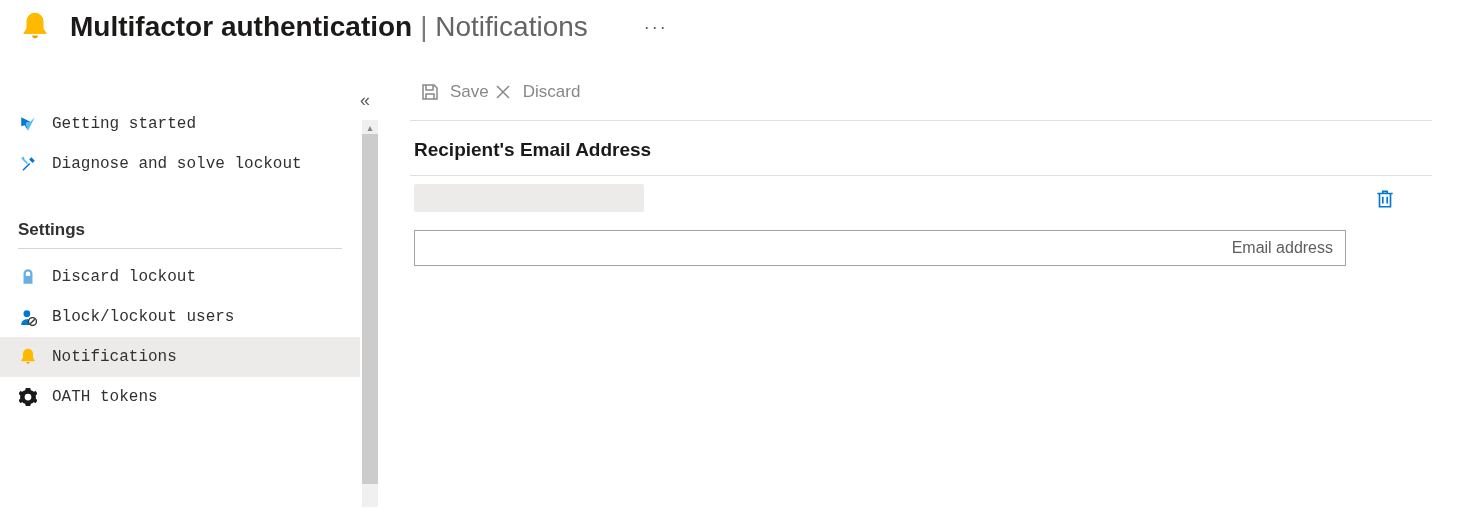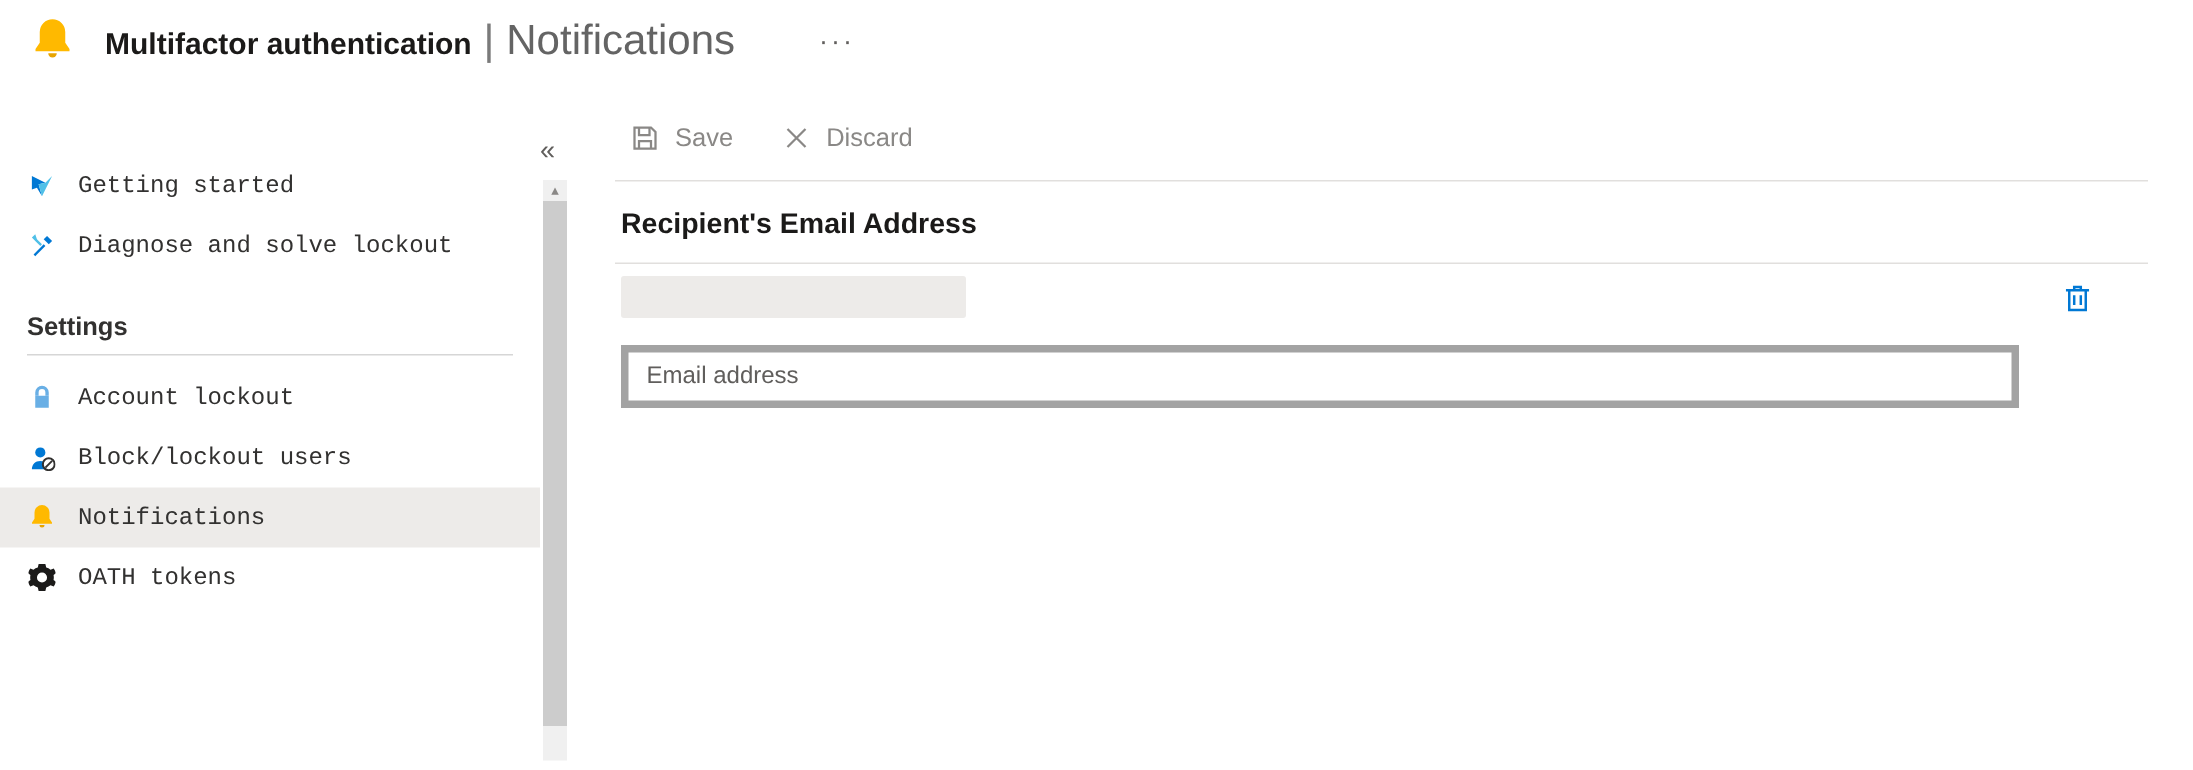--- a/index.html
+++ b/index.html
@@ -18,21 +18,21 @@
       align-items: center;
       padding: 10px 20px 10px 18px;
       gap: 18px;
     }
     .header-icon {
       width: 34px;
       height: 34px;
       flex-shrink: 0;
     }
     .header-title {
-      font-size: 20px;
+      font-size: 28px;
       font-weight: 600;
       color: #1b1a19;
     }
     .header-sep {
       font-size: 28px;
       font-weight: 300;
       color: #7a7a7a;
       margin: 0 4px;
     }
     .header-sub {
@@ -74,20 +74,21 @@
       display: flex;
       align-items: center;
       justify-content: center;
       flex-shrink: 0;
     }
     .sidebar-header {
       padding: 6px 18px 8px;
       font-size: 17px;
       font-weight: 600;
       color: #323130;
+      margin-top: 12px;
     }
     .sidebar-divider {
       border-bottom: 1px solid #d6d6d6;
       margin: 0 18px 8px;
     }
     .scroll-region {
       width: 20px;
       flex-shrink: 0;
       position: relative;
       margin-top: 42px;
@@ -120,21 +121,21 @@
       background: #cccccc;
     }
     .content {
       flex: 1;
       padding-left: 30px;
       padding-right: 30px;
     }
     .toolbar {
       display: flex;
       align-items: center;
-      gap: 32px;
+      gap: 4px;
       padding: 28px 0 18px 10px;
       border-bottom: 1px solid #e1dfdd;
     }
     .toolbar-btn {
       display: flex;
       align-items: center;
       gap: 10px;
       background: none;
       border: none;
       font-family: inherit;
@@ -170,27 +171,28 @@
     }
     .row-delete {
       width: 24px; height: 24px;
       cursor: pointer;
       color: #0078d4;
       margin-right: 30px;
     }
     .email-input {
       width: calc(100% - 90px);
       height: 36px;
-      border: 5px solid #a3a3a3;
+      border: 1px solid #a3a3a3;
       padding: 16px 12px;
       font-family: inherit;
       font-size: 16px;
       color: #323130;
       margin-left: 4px;
       margin-top: 6px;
+      text-align: right;
     }
     .email-input::placeholder { color: #605e5c; }
     svg { display: block; }
   </style>
 </head>
 <body>
 
 <div class="header">
   <span class="header-icon">
     <svg viewBox="0 0 24 24" width="34" height="34">
@@ -234,21 +236,21 @@
     <div class="sidebar-header">Settings</div>
     <div class="sidebar-divider"></div>
 
     <div class="sidebar-item">
       <span class="icon">
         <svg viewBox="0 0 16 16" width="18" height="18">
           <path fill="#69afe5" d="M4 7h8v7H4z"></path>
           <path fill="none" stroke="#69afe5" stroke-width="2" d="M5 7V5a3 3 0 0 1 6 0v2"></path>
         </svg>
       </span>
-      <span>Account lockout</span>
+      <span>Discard lockout</span>
     </div>
 
     <div class="sidebar-item">
       <span class="icon">
         <svg viewBox="0 0 16 16" width="18" height="18">
           <circle cx="7" cy="5" r="3" fill="#0078d4"></circle>
           <path fill="#0078d4" d="M2 15c0-3 2-5 5-5s5 2 5 5H2z"></path>
           <circle cx="12" cy="12" r="3.5" fill="#fff" stroke="#323130" stroke-width="1.2"></circle>
           <line x1="10" y1="14" x2="14" y2="10" stroke="#323130" stroke-width="1.2"></line>
         </svg>

